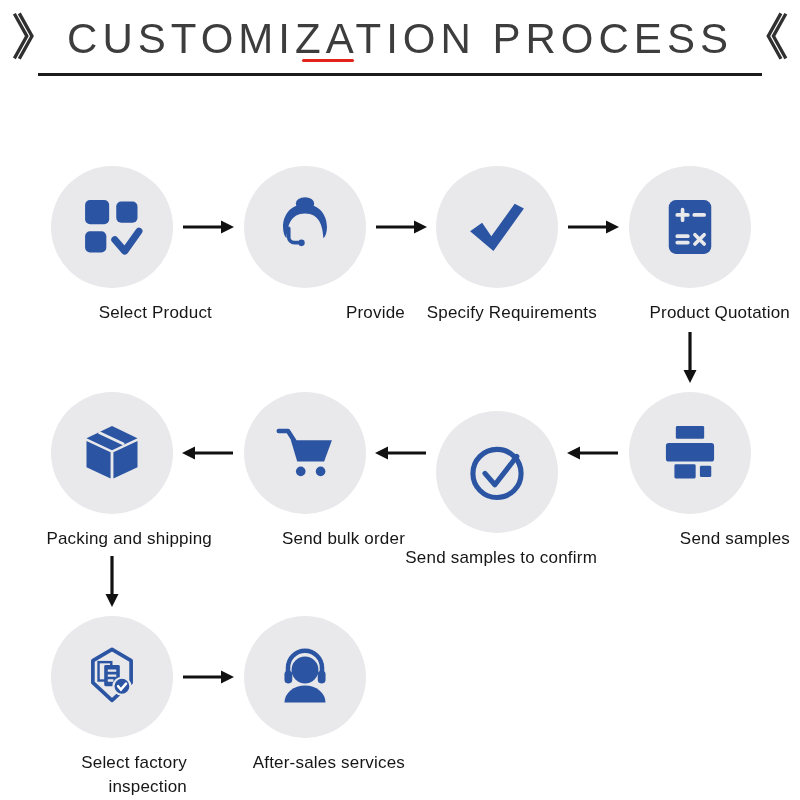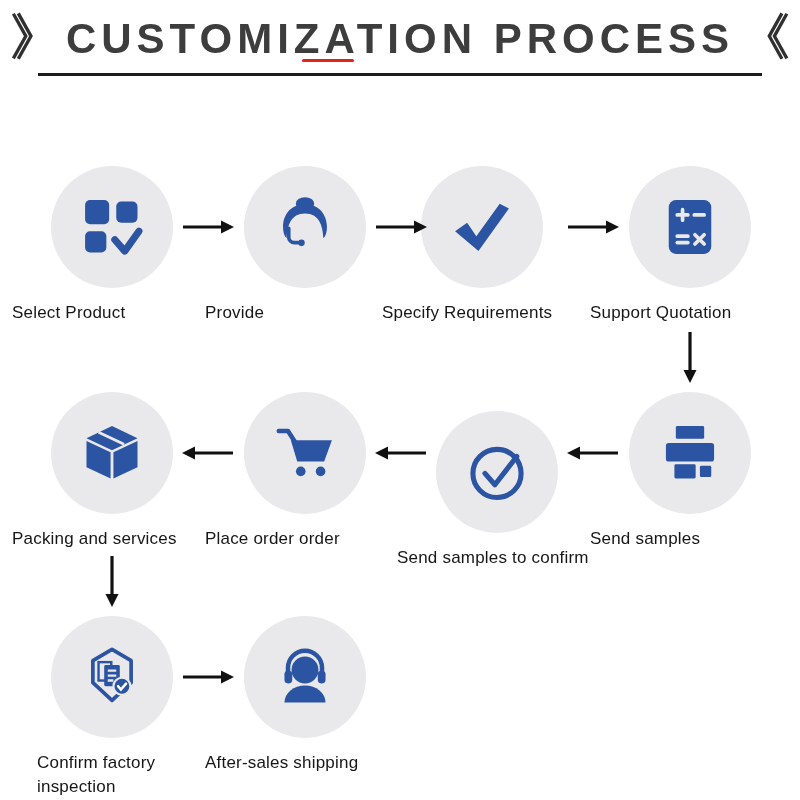--- a/index.html
+++ b/index.html
@@ -18,32 +18,32 @@
   .title-row{
     position:absolute;top:8px;left:0;width:800px;height:62px;
     display:flex;align-items:center;justify-content:center;gap:6px;
   }
   .title-mark{
     font-size:50px;font-weight:bold;color:#303030;line-height:1;
     transform:translateY(-2px);
   }
   .title-text{
     font-size:42px;letter-spacing:5px;color:var(--title-color);
-    font-weight:700;white-space:nowrap;
+    font-weight:400;white-space:nowrap;
   }
   .red-underline{
     position:absolute;left:302px;top:59px;width:52px;height:3px;
     background:var(--underline);border-radius:2px;
   }
   .divider{
     position:absolute;top:73px;left:38px;width:724px;height:0;
     border-top:3px solid #1c1c1c;
   }
   
-  .node{position:absolute;width:200px;text-align:left;}
+  .node{position:absolute;width:200px;text-align:right;}
   .circle{
     width:122px;height:122px;border-radius:50%;background:var(--circle-bg);
     margin:0 auto;display:flex;align-items:center;justify-content:center;
   }
   .circle svg{width:68px;height:68px;display:block;}
   .label{
     margin-top:13px;font-size:17px;color:#161616;letter-spacing:.2px;
     white-space:nowrap;line-height:1.4;
   }
   .label.wrap{white-space:normal;max-width:150px;margin-left:auto;margin-right:auto;}
@@ -94,42 +94,42 @@
         <ellipse class="fb" cx="24" cy="7.5" rx="6.5" ry="4.5"></ellipse>
         <path class="fb" d="M24 8 C13.5 8 8.5 16 8.5 24 C8.5 28 9.5 30.5 11 32 C11.5 23 14 14.5 24 14.5 C34 14.5 36.5 23 37 32 C38.5 30.5 39.5 28 39.5 24 C39.5 16 34.5 8 24 8 Z"></path>
         <circle class="cutf" cx="24" cy="26" r="10.5"></circle>
         <path class="sb w2 rnd" d="M12.5 25 l0 6 a4 4 0 0 0 4 4 l2.5 0"></path>
         <circle class="fb" cx="21.5" cy="35.2" r="2.3"></circle>
       </svg>
     </div>
     <div class="label">Provide</div>
   </div>
 
-  <div class="node" style="left:382px;top:166px">
+  <div class="node" style="left:397px;top:166px">
     <div class="circle">
       <svg viewBox="0 0 48 48">
         <path class="fb" d="M5 27 L13.5 21 L20 30.5 L36.5 7.5 L43 11 L21.5 41 Z"></path>
       </svg>
     </div>
     <div class="label">Specify Requirements</div>
   </div>
 
   <div class="node" style="left:590px;top:166px">
     <div class="circle">
       <svg viewBox="0 0 48 48">
         <rect class="fb" x="9" y="5" width="30" height="38" rx="5"></rect>
         <g class="cut w2 rnd">
           <path d="M15 15.5 h7.5 M18.75 11.75 v7.5"></path>
           <path d="M27 15.5 h7"></path>
           <path d="M15 30.5 h7.5 M15 35 h7.5"></path>
           <path d="M27.5 29.5 l6.5 6.5 M34 29.5 l-6.5 6.5"></path>
         </g>
       </svg>
     </div>
-    <div class="label">Support Quotation</div>
+    <div class="label">Product Quotation</div>
   </div>
 
   <svg class="arrow" style="left:182px;top:219px" width="52" height="16" viewBox="0 0 52 16">
     <line class="al" x1="1" y1="8" x2="41" y2="8"></line>
       <polygon class="ah" points="39,1.5 52,8 39,14.5"></polygon>
   </svg>
   <svg class="arrow" style="left:375px;top:219px" width="52" height="16" viewBox="0 0 52 16">
     <line class="al" x1="1" y1="8" x2="41" y2="8"></line>
       <polygon class="ah" points="39,1.5 52,8 39,14.5"></polygon>
   </svg>
@@ -145,33 +145,33 @@
 
   <div class="node" style="left:12px;top:392px">
     <div class="circle">
       <svg viewBox="0 0 48 48">
         <path class="fb" d="M24 5 L42 13.5 L24 22 L6 13.5 Z"></path>
         <path class="fb" d="M6 15.5 L23 23.5 L23 42 L6 34 Z"></path>
         <path class="fb" d="M42 15.5 L25 23.5 L25 42 L42 34 Z"></path>
         <path class="cut" stroke-width="2" d="M14.5 9.3 L32.5 17.8"></path>
       </svg>
     </div>
-    <div class="label">Packing and services</div>
+    <div class="label">Packing and shipping</div>
   </div>
 
   <div class="node" style="left:205px;top:392px">
     <div class="circle">
       <svg viewBox="0 0 48 48">
         <path class="sb w3 rnd" d="M5.5 8.5 h6.5 l4.5 7"></path>
         <path class="fb" d="M14 15 h29 l-5.5 15 H18.5 Z"></path>
         <circle class="fb" cx="21" cy="37" r="3.4"></circle>
         <circle class="fb" cx="35" cy="37" r="3.4"></circle>
       </svg>
     </div>
-    <div class="label">Place order order</div>
+    <div class="label">Send bulk order</div>
   </div>
 
   <div class="node" style="left:397px;top:411px">
     <div class="circle">
       <svg viewBox="0 0 48 48">
         <circle class="sb w4" cx="24" cy="25" r="17"></circle>
         <path class="sb w4 rnd" d="M15.5 25 l7 8 L38 13"></path>
       </svg>
     </div>
     <div class="label">Send samples to confirm</div>
@@ -211,34 +211,34 @@
     <div class="circle">
       <svg viewBox="0 0 48 48">
         <path class="sb w2 rnd" d="M24 4.5 L37.5 12.5 L37.5 28 L24 40.5 L10.5 28 L10.5 12.5 Z"></path>
         <rect class="sb thin" x="14.5" y="13.5" width="9" height="13"></rect>
         <rect class="fb" x="18.5" y="15.5" width="11" height="15" rx="1"></rect>
         <path class="cut thin" d="M21 19.5 h6 M21 23 h6 M21 26.5 h4"></path>
         <circle class="fb" cx="31" cy="30.5" r="6" stroke-width="1.5" style="stroke:var(--circle-bg)"></circle>
         <path d="M28.3 30.5 l2 2.4 l3.6 -4.2" stroke="#ffffff" fill="none" stroke-width="1.8" stroke-linecap="round"></path>
       </svg>
     </div>
-    <div class="label wrap">Confirm factory inspection</div>
+    <div class="label wrap">Select factory inspection</div>
   </div>
 
   <div class="node" style="left:205px;top:616px">
     <div class="circle">
       <svg viewBox="0 0 48 48">
         <path class="fb" d="M9.5 42 a14.5 12 0 0 1 29 0 Z"></path>
         <circle class="fb" cx="24" cy="19" r="9.5"></circle>
         <path class="sb w3" d="M12 21.5 L12 17.5 A12 12 0 0 1 36 17.5 L36 21.5"></path>
         <rect class="fb" x="9.5" y="19.5" width="5.5" height="9" rx="2.5"></rect>
         <rect class="fb" x="33" y="19.5" width="5.5" height="9" rx="2.5"></rect>
       </svg>
     </div>
-    <div class="label">After-sales shipping</div>
+    <div class="label">After-sales services</div>
   </div>
 
   <svg class="arrow" style="left:182px;top:669px" width="52" height="16" viewBox="0 0 52 16">
     <line class="al" x1="1" y1="8" x2="41" y2="8"></line>
       <polygon class="ah" points="39,1.5 52,8 39,14.5"></polygon>
   </svg>
 
 </div>
 
 </body></html>

